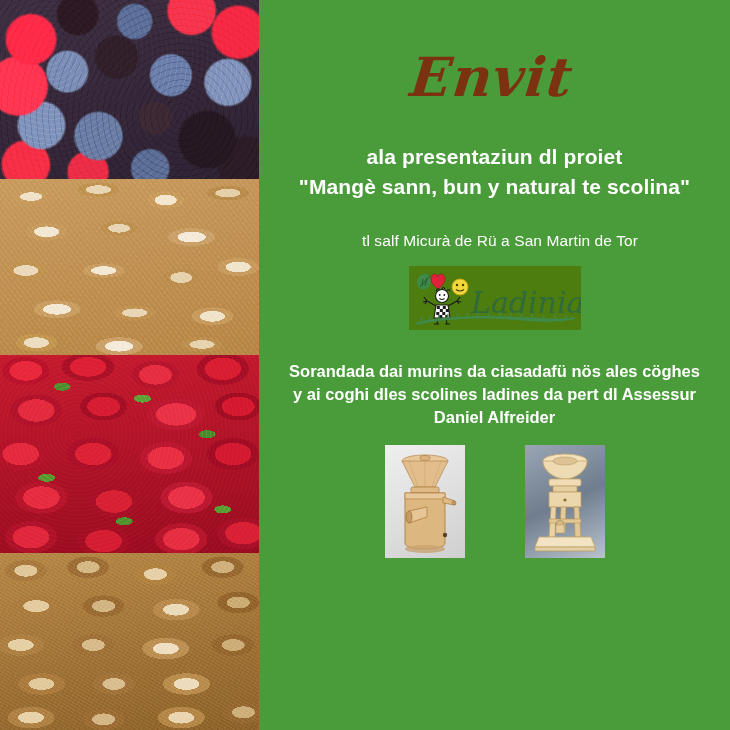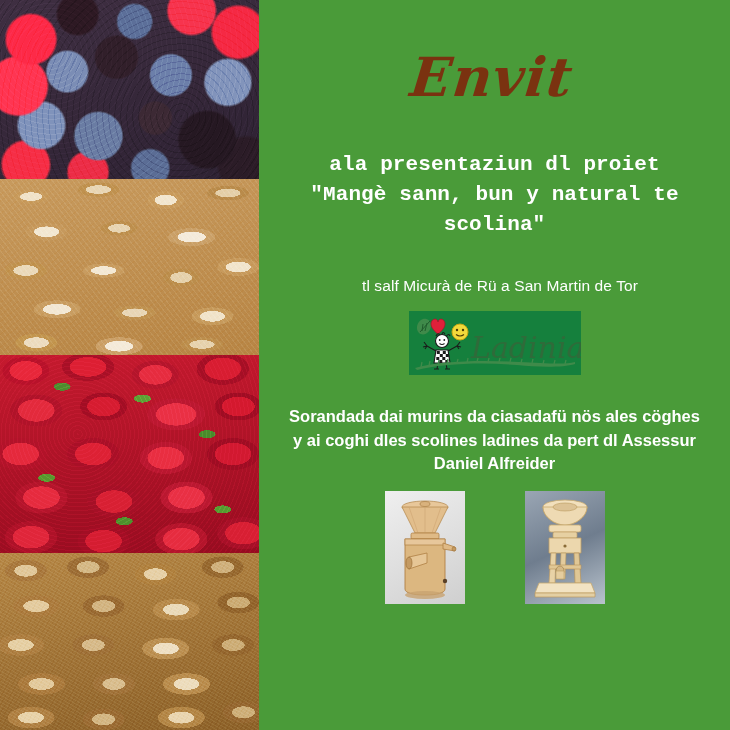--- a/index.html
+++ b/index.html
@@ -178,54 +178,53 @@
     font-family:"DejaVu Serif", serif;
     font-style:italic;
     font-weight:bold;
     font-size:54px;
     line-height:1;
     color:#7a3210;
     letter-spacing:1px;
     transform:skewX(-6deg);
   }
   .subtitle{
-    margin:16px;
+    margin:8px;
     padding-top:30px;
     font-size:21px;
     font-weight:bold;
     color:#ffffff;
     line-height:1.42;
     letter-spacing:.1px;
-    font-family:Liberation Mono, monospace;
   }
   .date{
     margin:0;
     padding-top:26px;
     font-family:"DejaVu Serif", serif;
     font-style:italic;
     font-weight:bold;
     font-size:25px;
     color:#6e3b15;
     letter-spacing:.4px;
   }
   .place{
-    margin:16px;
+    margin:8px;
     padding-top:22px;
     font-size:15.5px;
     color:#ffffff;
     font-weight:normal;
     letter-spacing:.1px;
     padding-left:11px;
   }
 
   
   .logo-wrap{
     margin:16px auto 8px;
     width:172px;height:64px;
-    background:#15803d;
+    background:#4d7c0f;
     position:relative;
   }
   .logo-wrap svg{display:block;width:172px;height:64px;}
 
   .credits{
     margin:3px;
     padding-top:22px;
     font-size:16.5px;
     font-weight:bold;
     color:#ffffff;

